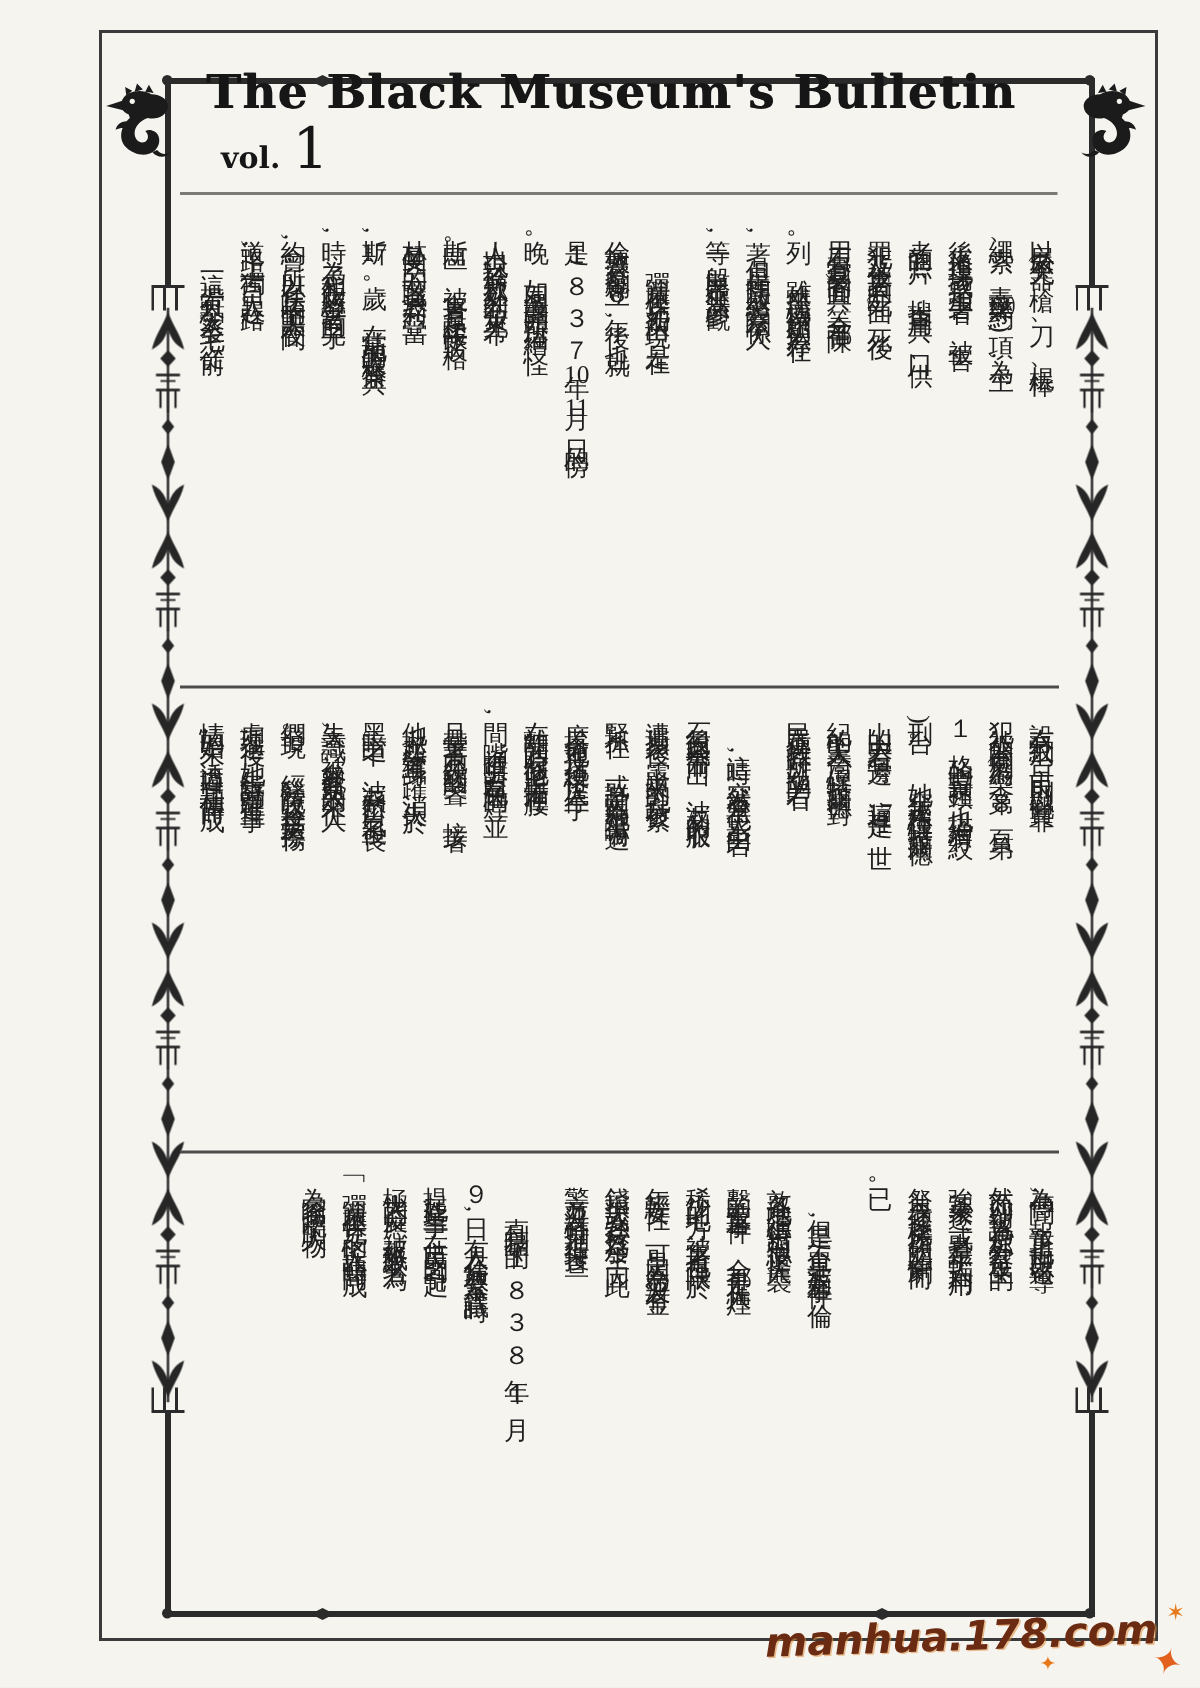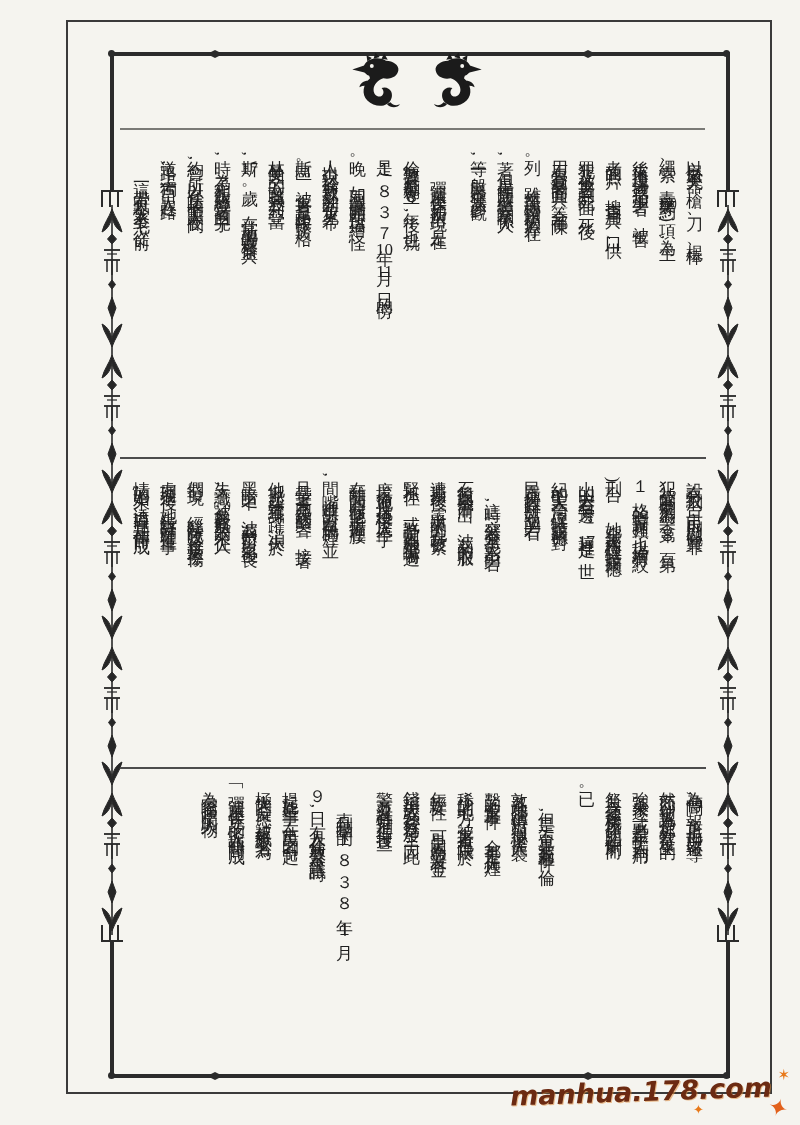--- a/index.html
+++ b/index.html
@@ -130,20 +130,25 @@
     <svg class="seahorse flip" viewBox="0 0 70 64">
       <g fill="#1b1b1b">
         <path d="M24 8 L28 1 L31 7 Z M33 5 L38 0 L40 7 Z M42 6 L48 3 L47 10 Z"></path>
         <path d="M26 9 C34 4 46 6 50 13 C53 18 51 24 45 26 L44 29 C52 36 54 47 47 54 C41 60 31 62 25 58 C20 55 18 49 20 44 C22 40 27 38 31 40 C28 43 28 47 31 49 C35 51 40 48 40 42 C40 36 35 31 29 29 C21 31 13 27 12 20 C11 14 18 9 26 9 Z"></path>
         <path d="M49 14 L64 19 L48 23 Z"></path>
         <path d="M25 58 C21 63 13 63 10 58 C13 60 18 60 21 56 Z"></path>
         <path d="M44 32 C50 31 55 34 56 39 C52 37 47 37 44 39 Z"></path>
       </g>
       <circle cx="42" cy="15" r="2.2" fill="#f5f4ef"></circle>
     </svg>
+    <div>
+      <span class="title-main">The Black Museum's Bulletin</span>
+      <span class="vol-label">vol.</span>
+      <span class="vol-num">1</span>
+    </div>
     <svg class="seahorse" viewBox="0 0 70 64">
       <g fill="#1b1b1b">
         <path d="M24 8 L28 1 L31 7 Z M33 5 L38 0 L40 7 Z M42 6 L48 3 L47 10 Z"></path>
         <path d="M26 9 C34 4 46 6 50 13 C53 18 51 24 45 26 L44 29 C52 36 54 47 47 54 C41 60 31 62 25 58 C20 55 18 49 20 44 C22 40 27 38 31 40 C28 43 28 47 31 49 C35 51 40 48 40 42 C40 36 35 31 29 29 C21 31 13 27 12 20 C11 14 18 9 26 9 Z"></path>
         <path d="M49 14 L64 19 L48 23 Z"></path>
         <path d="M25 58 C21 63 13 63 10 58 C13 60 18 60 21 56 Z"></path>
         <path d="M44 32 C50 31 55 34 56 39 C52 37 47 37 44 39 Z"></path>
       </g>
       <circle cx="42" cy="15" r="2.2" fill="#f5f4ef"></circle>
     </svg>

